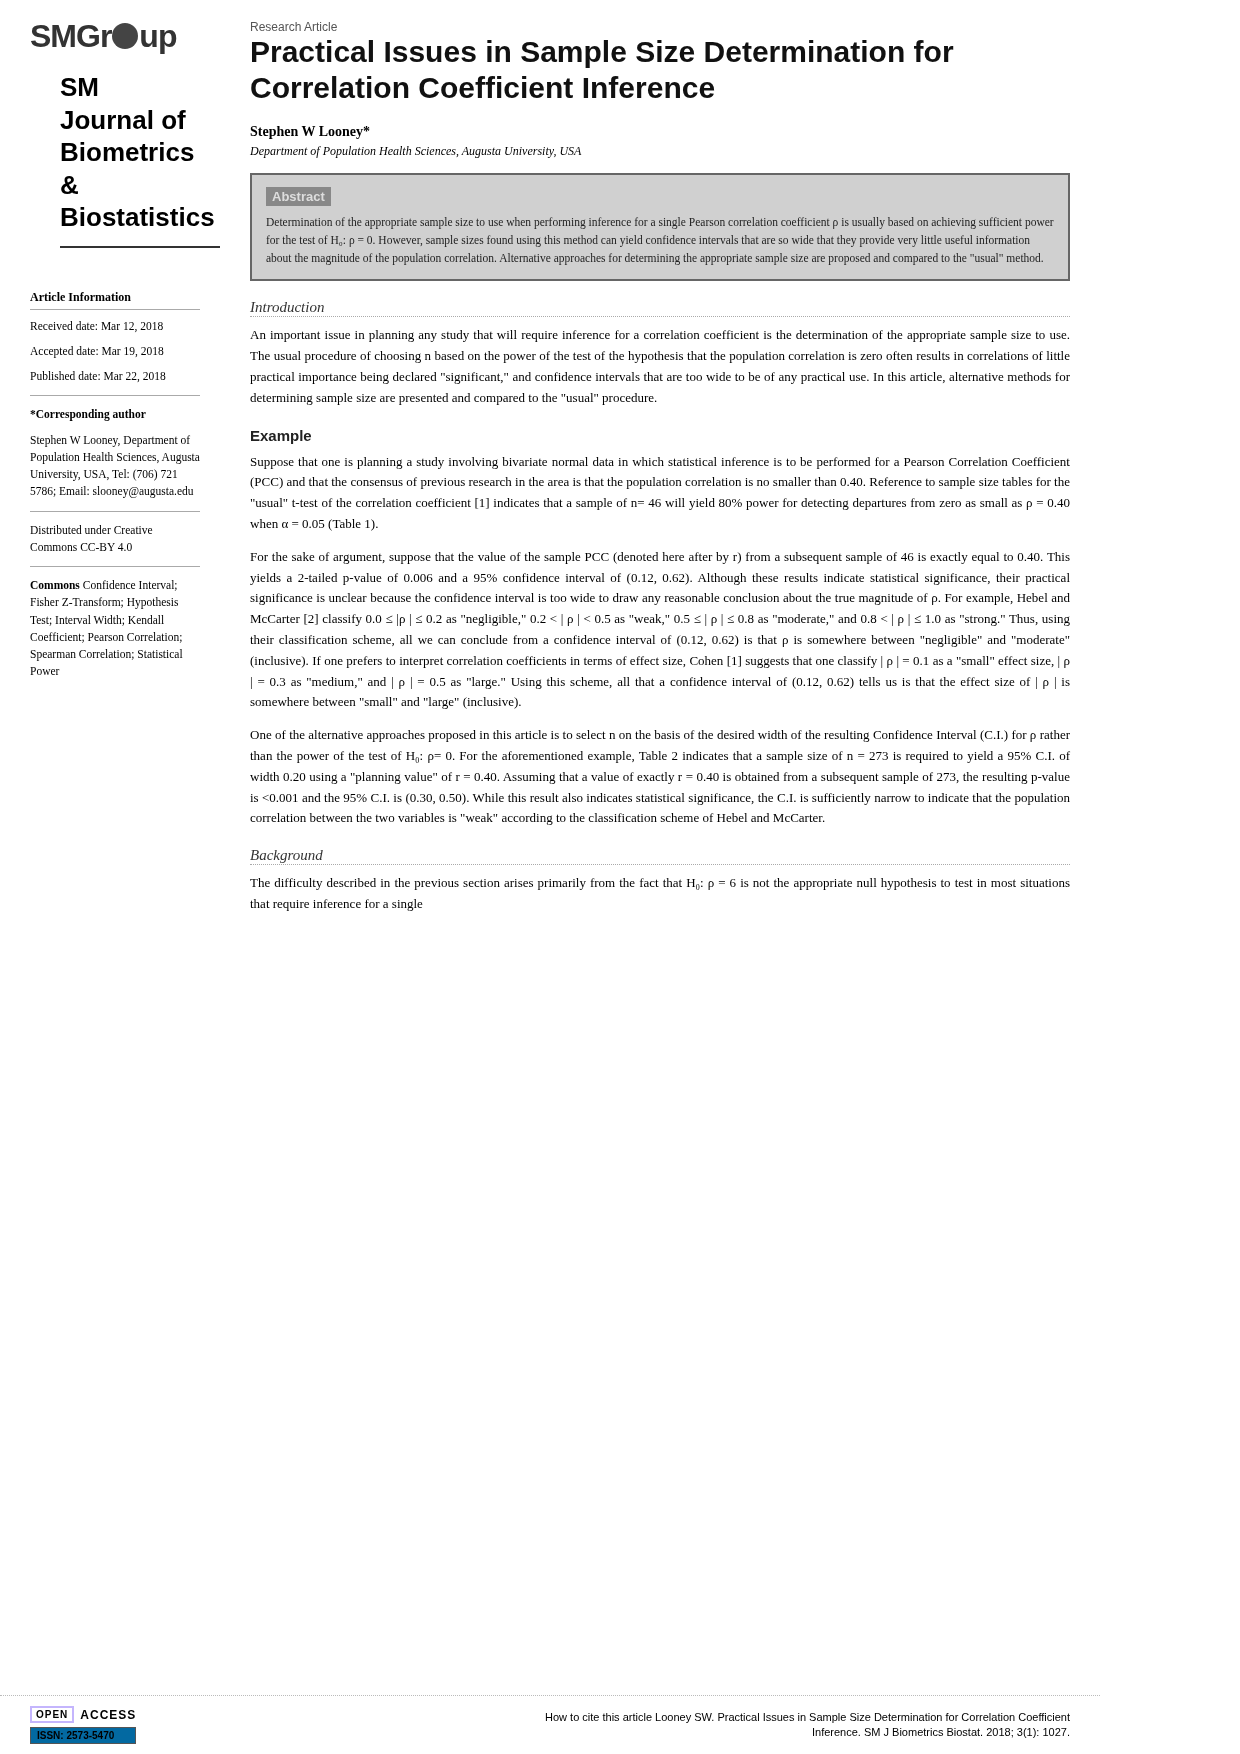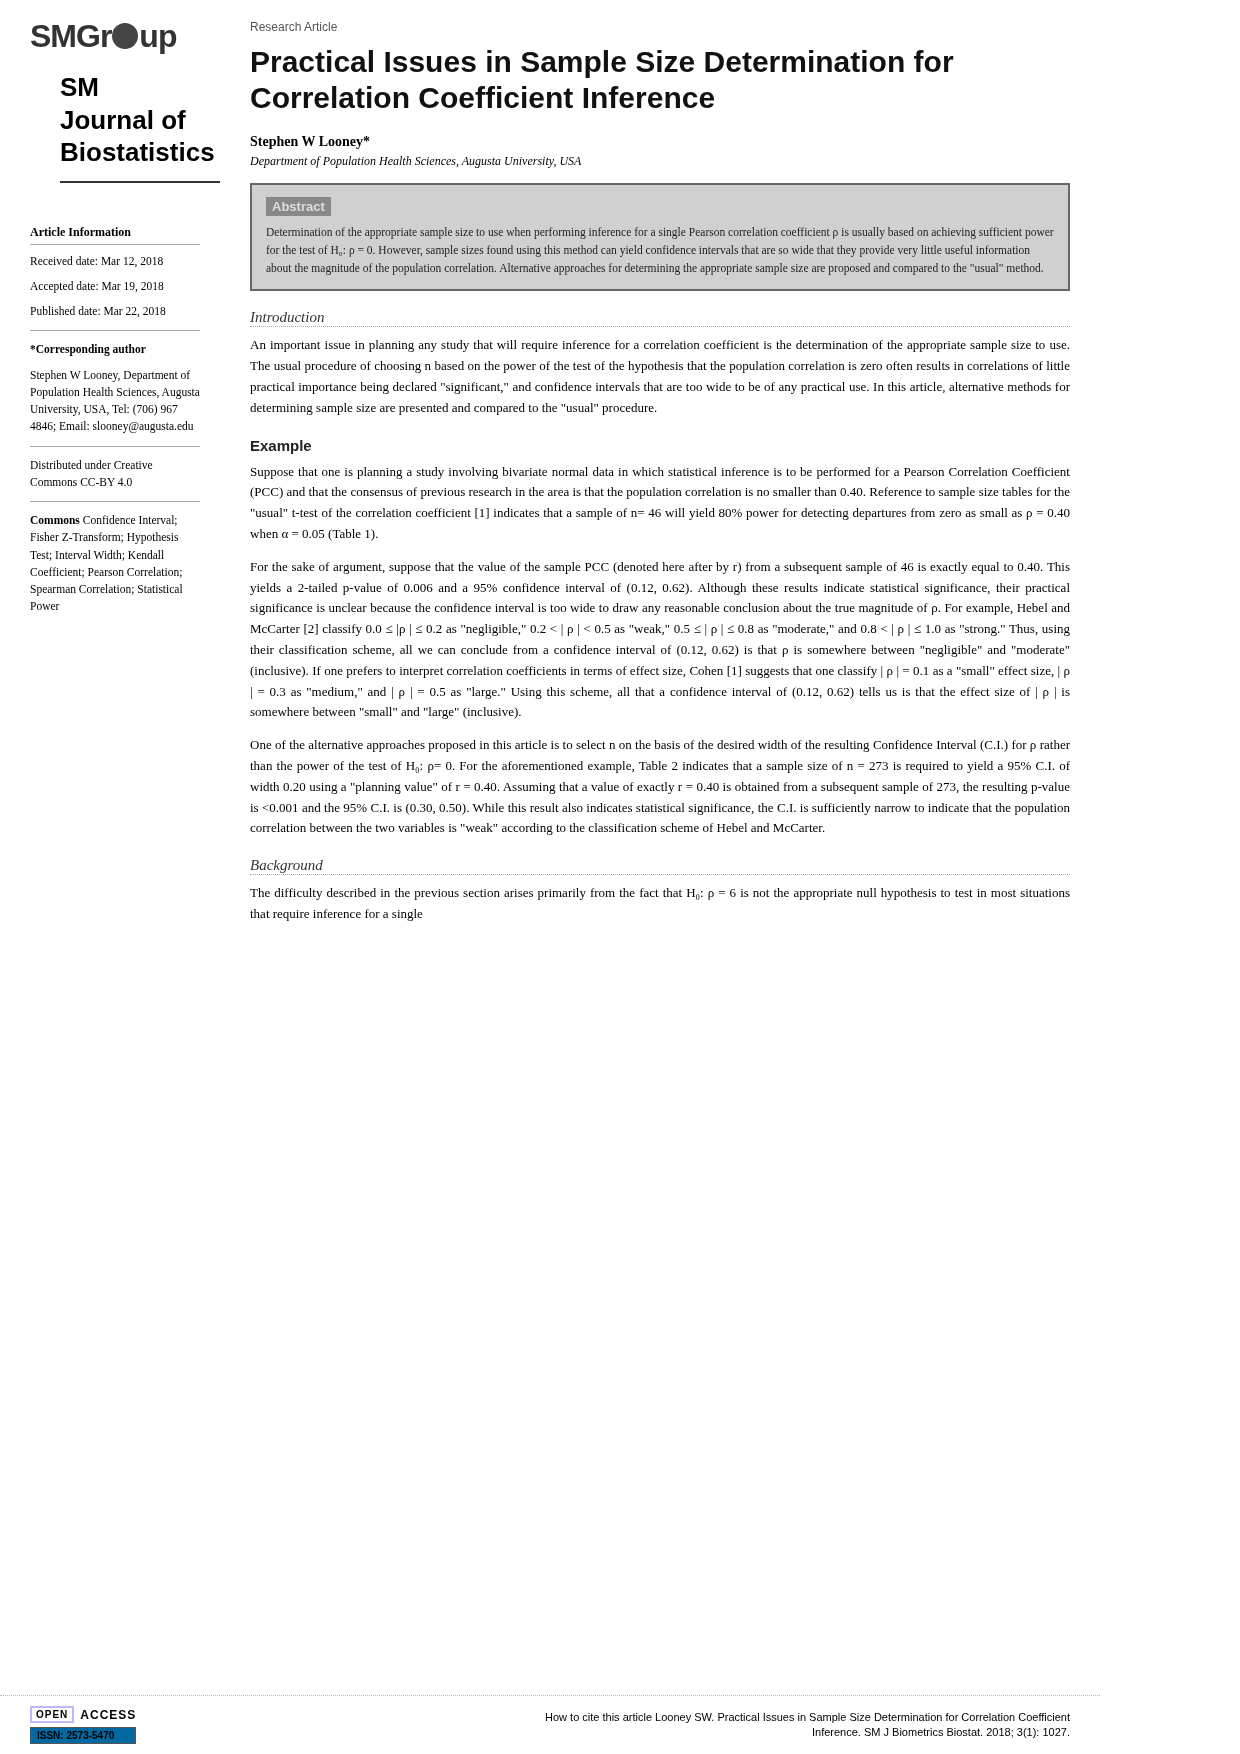--- a/index.html
+++ b/index.html
@@ -85,21 +85,21 @@
 
     .article-info .label {
       font-weight: bold;
     }
 
     
     .research-article-label {
       font-family: Arial, sans-serif;
       font-size: 12px;
       color: #555;
-      margin-bottom: 10px;
+      margin-bottom: 0;
     }
 
     
     .article-title {
       font-family: Arial, sans-serif;
       font-size: 30px;
       font-weight: bold;
       line-height: 1.2;
       margin-bottom: 18px;
       color: #111;
@@ -248,33 +248,34 @@
   <div class="content-area">
 
     <div class="left-col">
 
       <div class="logo-area">
         <div class="logo-text">
           <span>SMGr</span><span style="display:inline-block;width:26px;height:26px;background:#444;border-radius:50%;vertical-align:middle;margin:0 1px;position:relative;top:-3px;"></span><span>up</span>
         </div>
         <div class="journal-title">
           <div>SM Journal of</div>
+          <div>Biometrics &amp;</div>
           <div>Biostatistics</div>
         </div>
         <div class="divider-left"></div>
       </div>
 
       <div class="article-info">
         <div class="article-info-title">Article Information</div>
         <p>Received date: Mar 12, 2018</p>
         <p>Accepted date: Mar 19, 2018</p>
         <p>Published date: Mar 22, 2018</p>
         <hr class="sidebar-rule">
         <p><span class="label">*Corresponding author</span></p>
-        <p>Stephen W Looney, Department of Population Health Sciences, Augusta University, USA, Tel: (706) 967 4846; Email: slooney@augusta.edu</p>
+        <p>Stephen W Looney, Department of Population Health Sciences, Augusta University, USA, Tel: (706) 721 5786; Email: slooney@augusta.edu</p>
         <hr class="sidebar-rule">
         <p>Distributed under Creative Commons CC-BY 4.0</p>
         <hr class="sidebar-rule">
         <p><span class="label">Commons</span> <span>Confidence Interval; Fisher Z-Transform; Hypothesis Test; Interval Width; Kendall Coefficient; Pearson Correlation; Spearman Correlation; Statistical Power</span></p>
       </div>
 
     </div>
 
     <div class="main-col">
 

